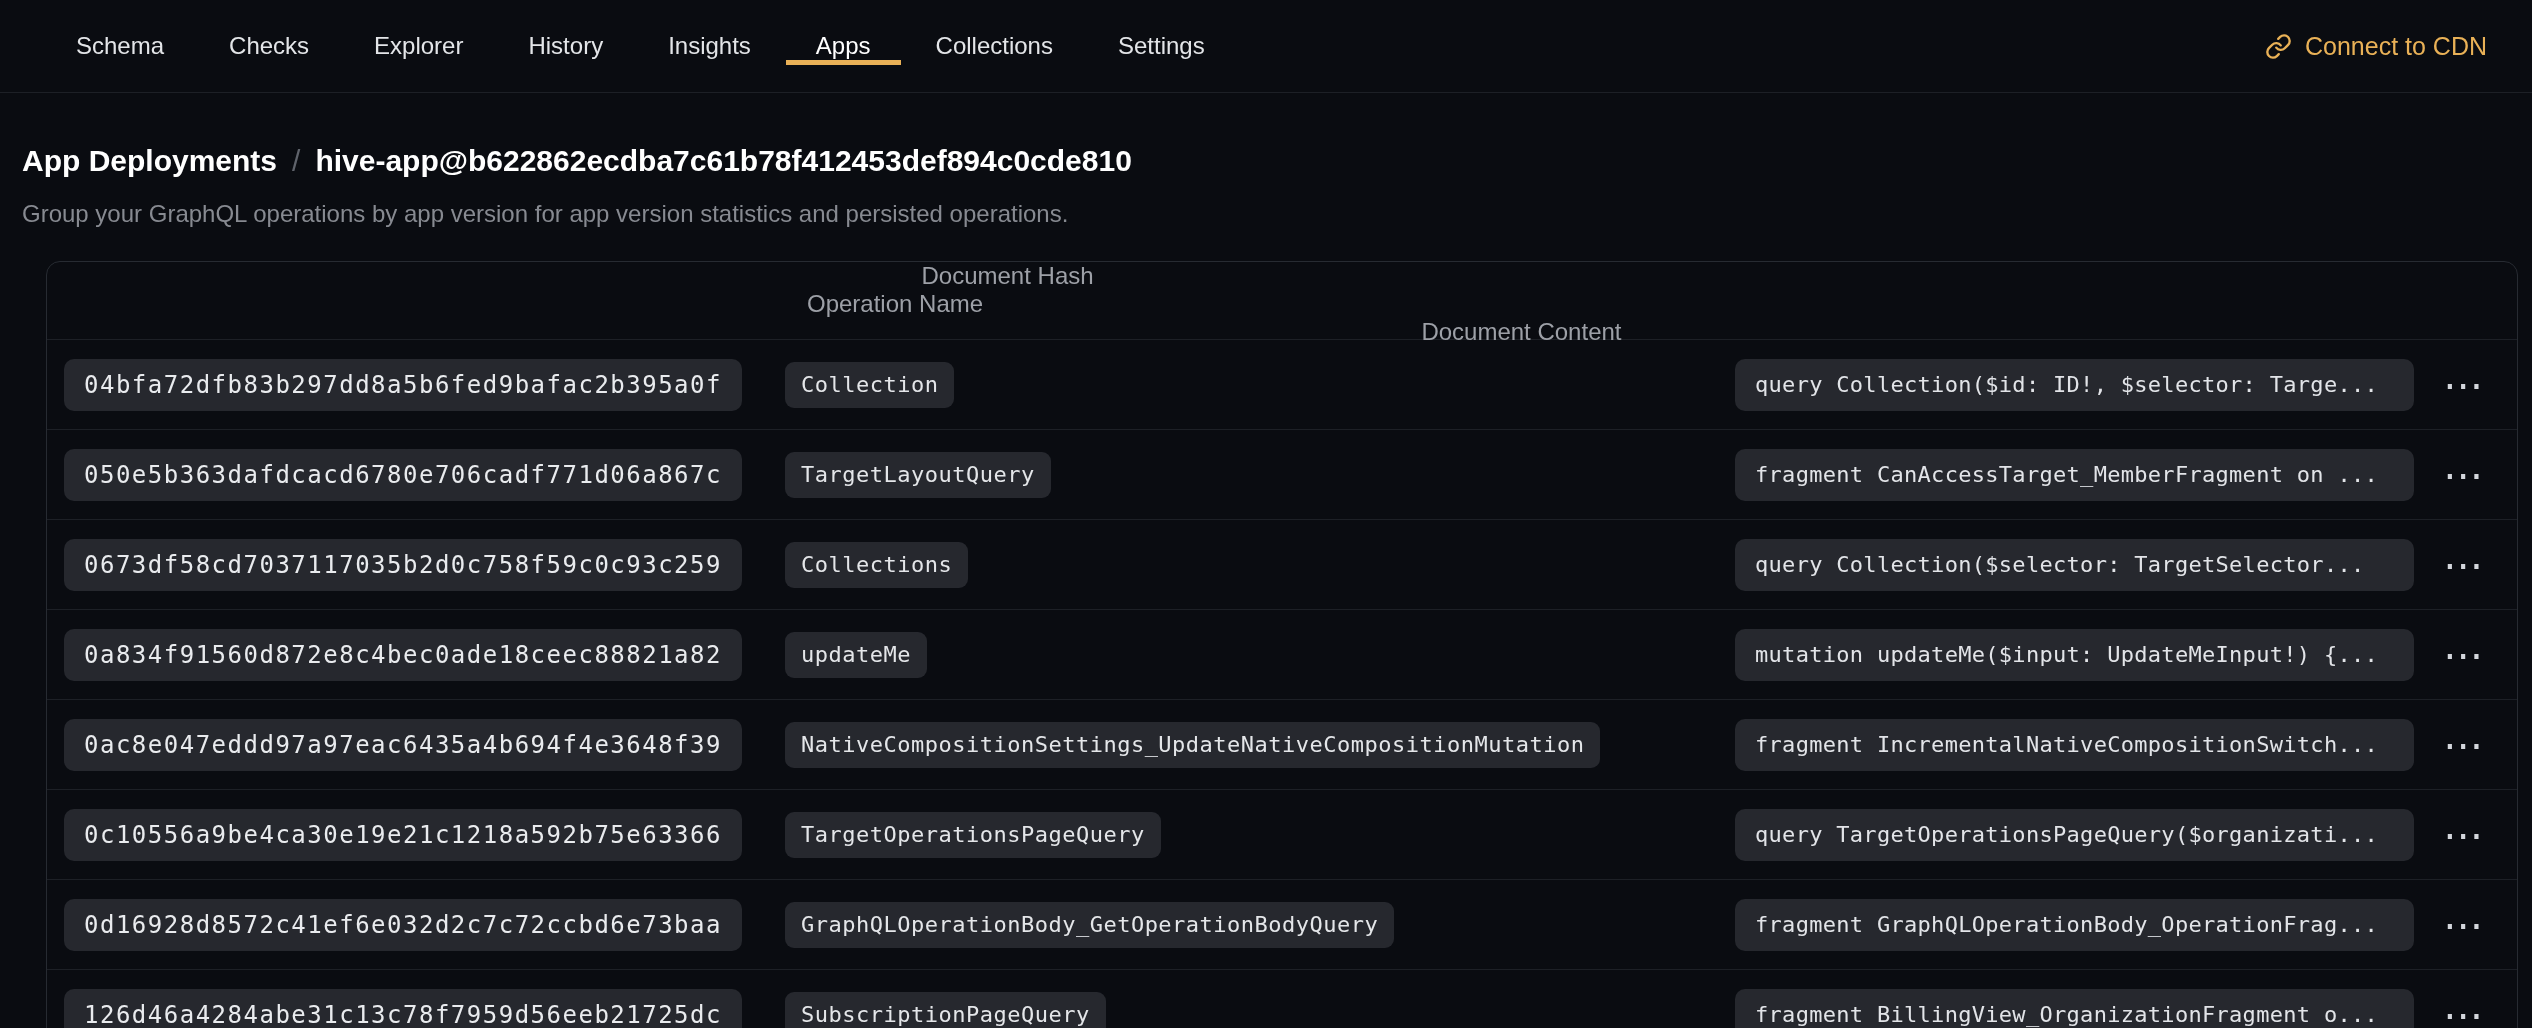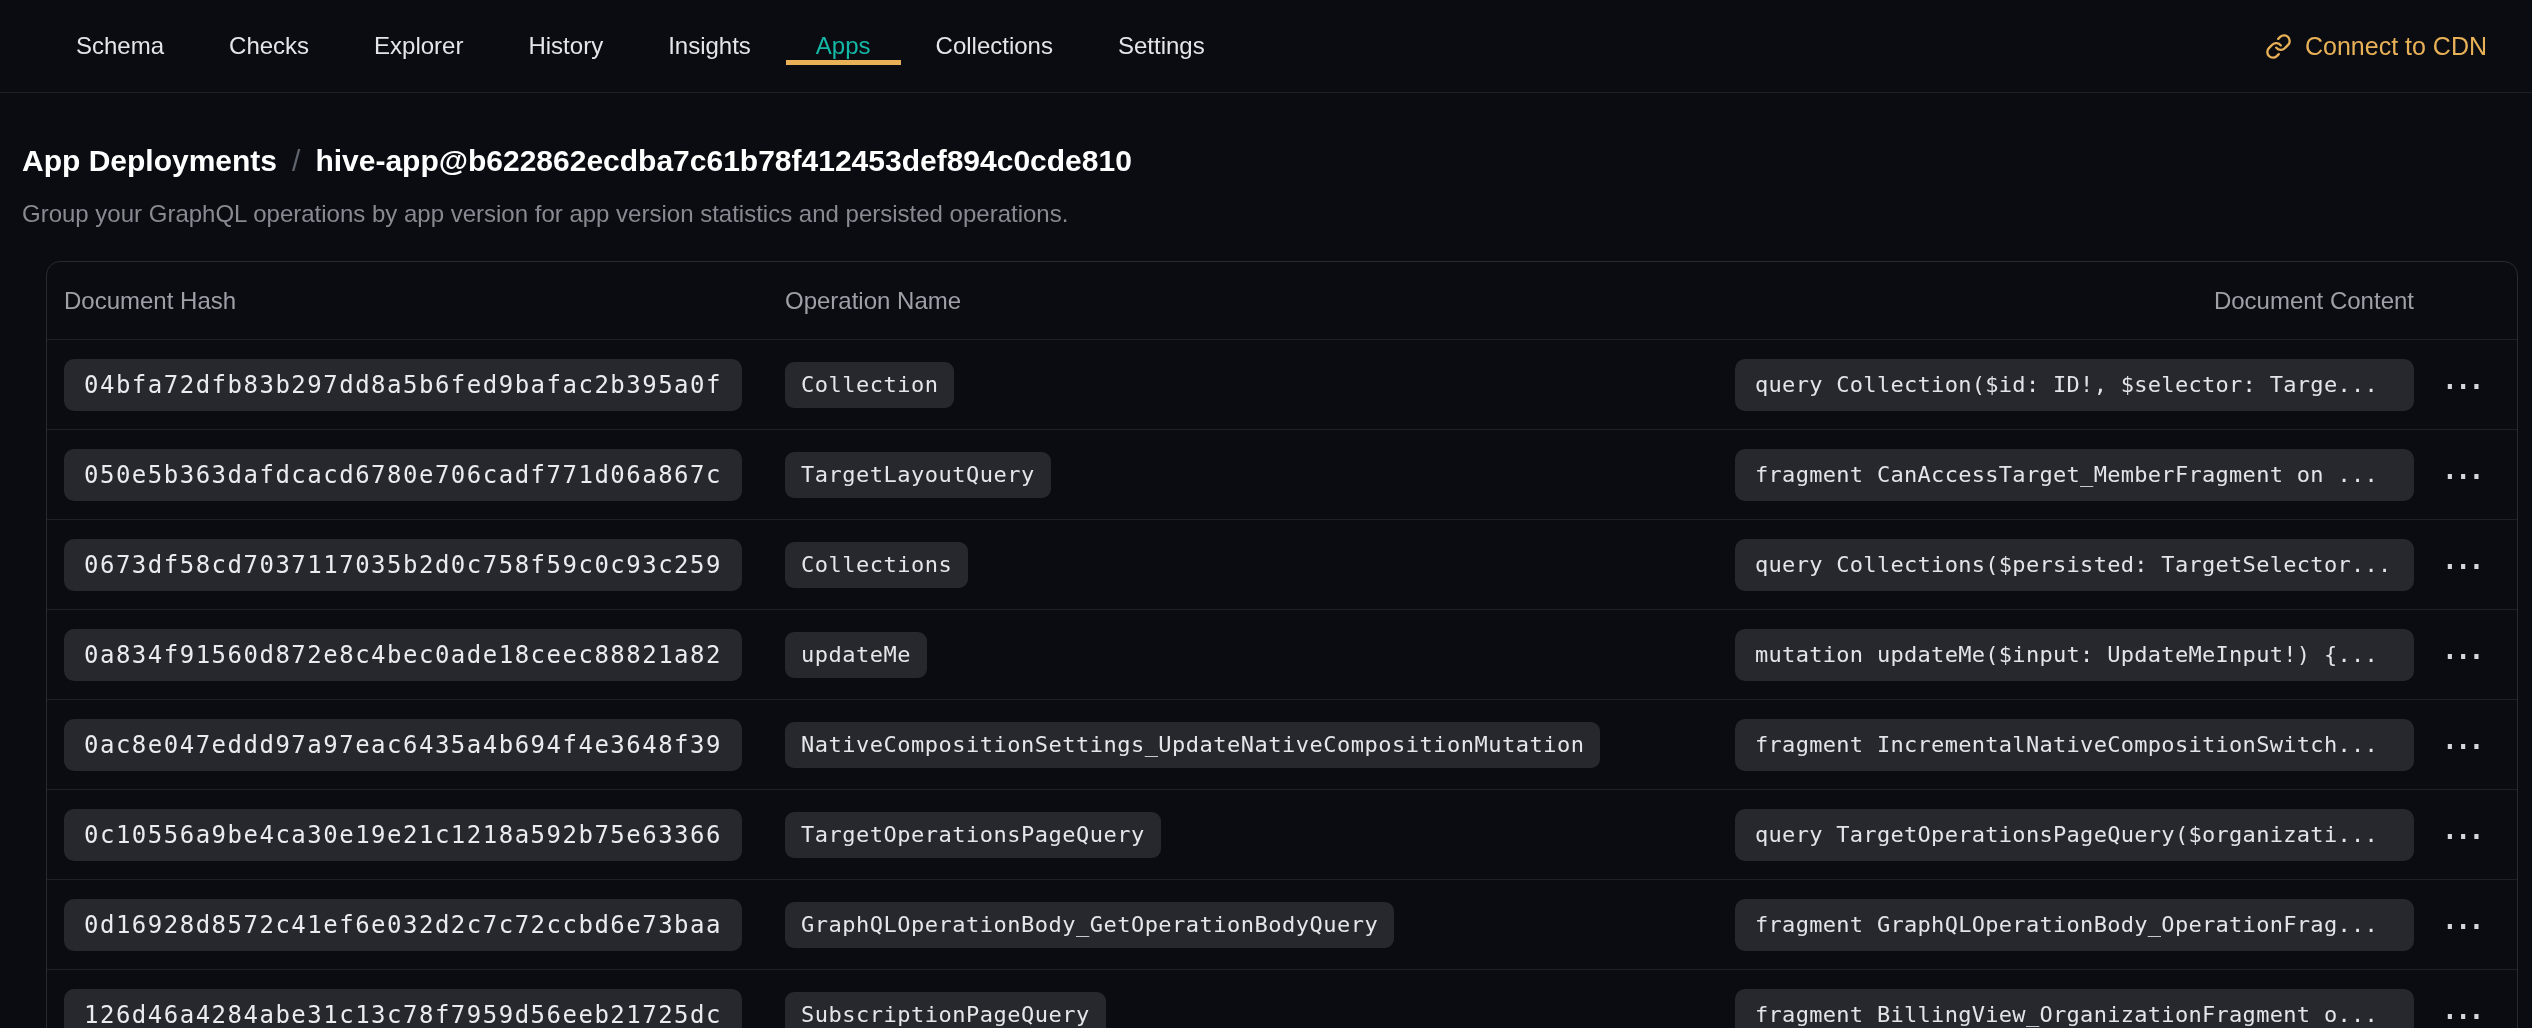--- a/index.html
+++ b/index.html
@@ -20,21 +20,21 @@
   }
   .tabs { display: flex; gap: 5px; align-items: center; }
   .tab {
     display: flex; align-items: center;
     padding: 0 30px;
     font-size: 24px; font-weight: 500; color: #e3e5e8;
     border-top: 5px solid transparent;
     border-bottom: 5px solid transparent;
     cursor: pointer; white-space: nowrap;
   }
-  .tab.active { color: #14b8a6; border-bottom-color: var(--accent, #e9b157); }
+  .tab.active { color: #ffffff; border-bottom-color: var(--accent, #e9b157); }
 
   .cdn-btn {
     margin-left: auto;
     display: flex; align-items: center; gap: 13px;
     color: var(--accent, #e9b157);
     font-size: 25px; font-weight: 400;
     cursor: pointer; white-space: nowrap;
   }
   .cdn-btn svg { display: block; }
 
@@ -56,21 +56,21 @@
   .card {
     margin: 33px 14px 0 46px;
     border: 1px solid #272b32;
     border-radius: 14px;
     overflow: hidden;
     background: var(--background, #0a0c11);
   }
   .thead {
     display: flex; align-items: center;
     height: 77px; padding: 0 17px;
-    font-size: 24px; color: #9da0a7; font-weight: 400;
+    font-size: 24px; color: #9da0a7; font-weight: 400; flex-direction: column;
   }
   .col-hash    { width: 721px; }
   .col-op      { width: 950px; }
   .col-content { width: 679px; display: flex; }
   .thead .col-content { justify-content: flex-end; }
   .col-menu    { flex: 1; display: flex; justify-content: center; padding-left: 12px; }
 
   .trow {
     display: flex; align-items: center;
     height: 90px; padding: 16px 17px;
@@ -193,21 +193,21 @@
     </div>
 
     <div class="trow">
       <div class="col-hash">
         <span class="pill hash-pill">0673df58cd7037117035b2d0c758f59c0c93c259</span>
       </div>
       <div class="col-op">
         <span class="pill op-pill">Collections</span>
       </div>
       <div class="col-content">
-        <span class="pill content-pill">query Collections($persisted: TargetSelector...</span>
+        <span class="pill content-pill">query Collection($selector: TargetSelector...</span>
       </div>
       <div class="col-menu">
         <span class="menu-btn">⋯</span>
       </div>
     </div>
 
     <div class="trow">
       <div class="col-hash">
         <span class="pill hash-pill">0a834f91560d872e8c4bec0ade18ceec88821a82</span>
       </div>

